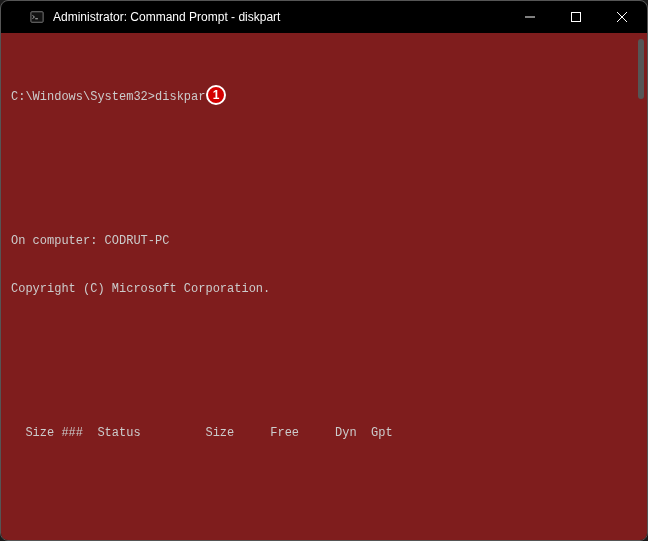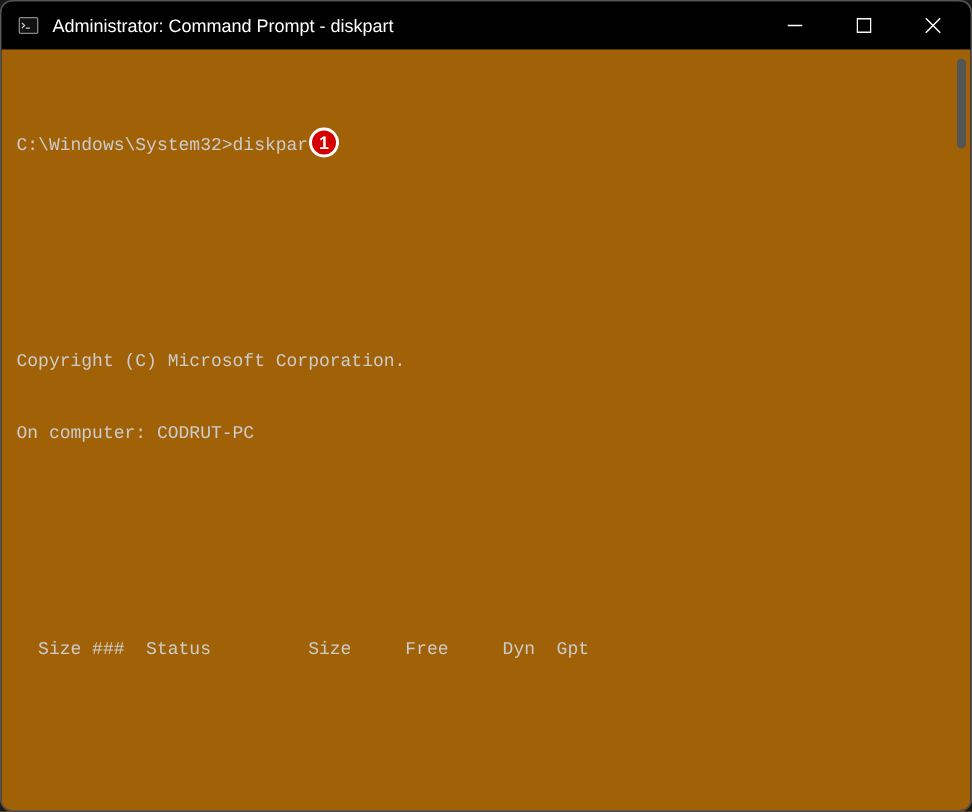--- a/index.html
+++ b/index.html
@@ -14,21 +14,21 @@
     border: 1px solid #555;
     border-radius: 8px;
     position: relative;
   }
   .titlebar {
     height: 32px;
     background: #000;
     display: flex;
     align-items: center;
     justify-content: space-between;
-    padding: 0 2px 0 10px;
+    padding: 0 2px 0 28px;
     border-top-left-radius: 8px;
     border-top-right-radius: 8px;
     text-align: center;
   }
   .titlebar-left {
     display: flex;
     align-items: center;
     gap: 8px;
     font-family: 'Segoe UI', Tahoma, sans-serif;
     font-size: 12px;
@@ -39,21 +39,21 @@
     display:flex;align-items:center;justify-content:center;
   }
   .win-controls { display: flex; }
   .win-btn {
     width: 46px; height: 30px;
     display: flex; align-items: center; justify-content: center;
     color: #fff;
   }
   .win-btn svg { stroke: #fff; }
   .terminal {
-    background: #a16207;
+    background: #7f1d1d;
     height: calc(541px - 32px);
     padding: 8px 20px 8px 10px;
     line-height: 16px;
     white-space: pre;
     overflow-y: hidden;
     position: relative;
     border-bottom-left-radius: 8px;
     border-bottom-right-radius: 8px;
   }
   .scrollbar {
@@ -114,22 +114,22 @@
         </svg>
     </div>
   </div>
 </div>
 
 <div class="terminal">
   <div class="scrollbar"></div>
   <span class="row">C:\Windows\System32&gt;diskpart<span class="badge b1">1</span></span>
   <span class="row"></span>
   <span class="row"></span>
+  <span class="row">On computer: CODRUT-PC</span>
   <span class="row">Copyright (C) Microsoft Corporation.</span>
-  <span class="row">On computer: CODRUT-PC</span>
   <span class="row"></span>
   <span class="row"></span>
   <span class="row">  Size ###  Status         Size     Free     Dyn  Gpt</span>
   
   
   
   
   
   
   

